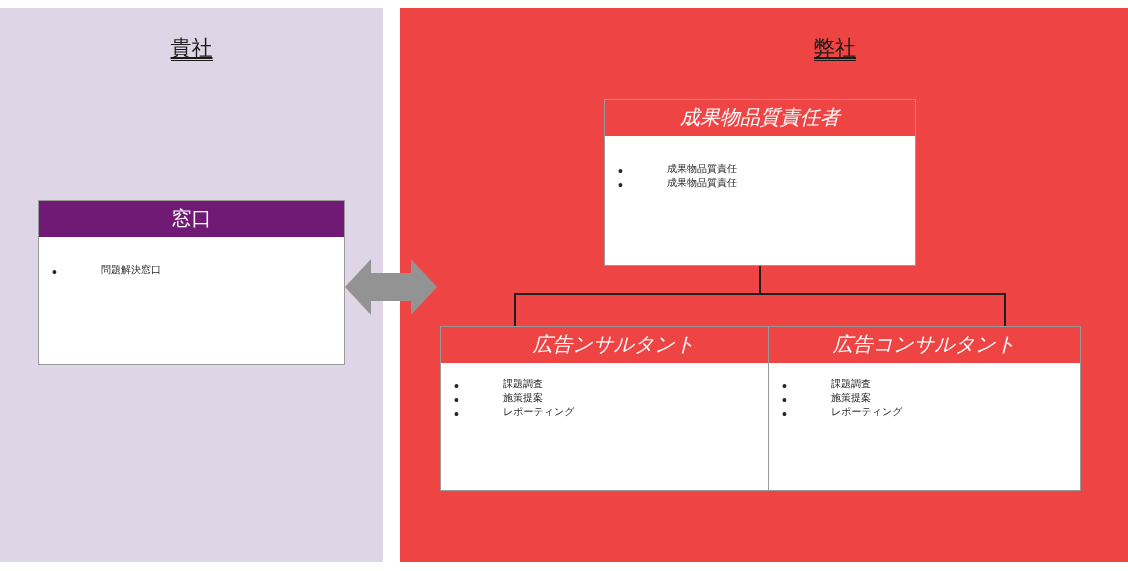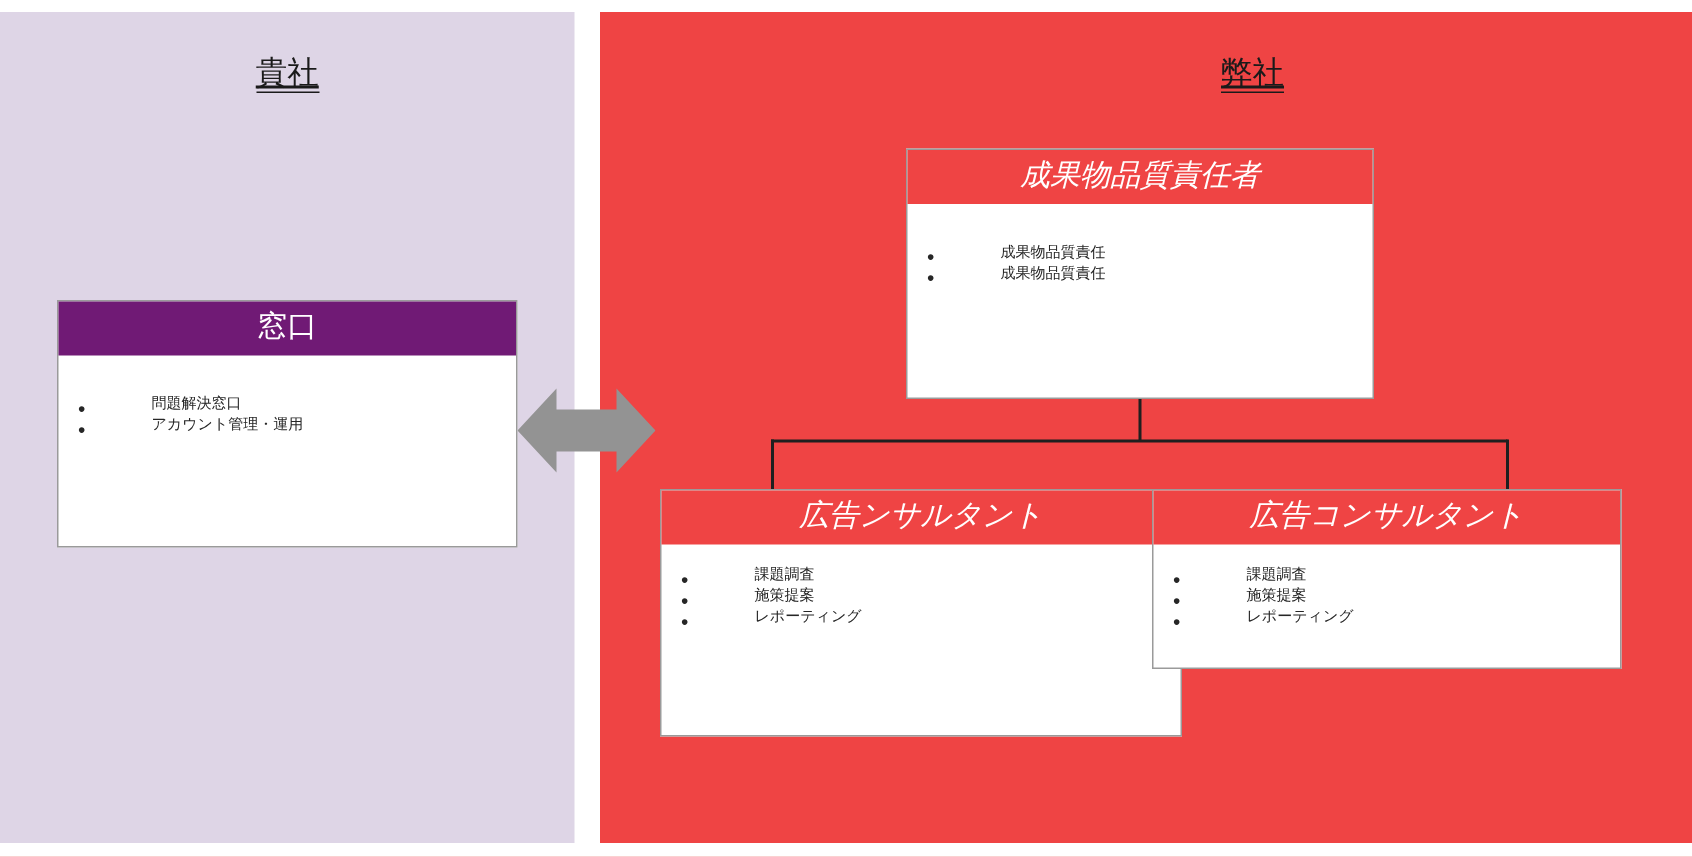--- a/index.html
+++ b/index.html
@@ -25,21 +25,21 @@
   ul.bullets li{font-size:10px;color:#262626;line-height:1.42;
         position:relative;padding-left:62px;white-space:nowrap;}
   ul.bullets li:before{content:"\2022";position:absolute;left:13px;
         font-size:14px;color:#262626;}
 
   #card-madoguchi{left:38px;top:192px;width:307px;height:165px;}
   #card-madoguchi .card-body{padding-top:26px;}
   #card-quality{left:604px;top:99px;width:312px;height:167px;}
   #card-quality .card-body{padding-top:26px;}
   #card-consultant-1{left:440px;top:326px;width:348px;height:165px;}
-  #card-consultant-2{left:768px;top:326px;width:313px;height:120px;}
+  #card-consultant-2{left:768px;top:326px;width:313px;height:165px;}
 
   .connector{position:absolute;background:#1f1f1f;}
   #conn-vert-top{left:759px;top:266px;width:1.5px;height:28px;}
   #conn-horiz{left:514px;top:293px;width:491px;height:1.5px;}
   #conn-vert-left{left:514px;top:293px;width:1.5px;height:33px;}
   #conn-vert-right{left:1004px;top:293px;width:1.5px;height:33px;}
 
   #arrow-bidirectional{position:absolute;left:345px;top:254px;
         width:92px;height:66px;}
 </style>
@@ -49,21 +49,20 @@
 <div class="panel" id="panel-left">
   <div class="panel-title">
     <span>貴社</span>
   </div>
 
   <div class="card" id="card-madoguchi">
     <div class="card-header hdr-purple">窓口</div>
     <div class="card-body">
       <ul class="bullets">
         <li>問題解決窓口</li>
-        <li>アカウント管理・運用</li>
       </ul>
     </div>
   </div>
 </div>
 
 <div class="panel" id="panel-right">
   <div class="panel-title">
     <span>弊社</span>
   </div>
 </div>

